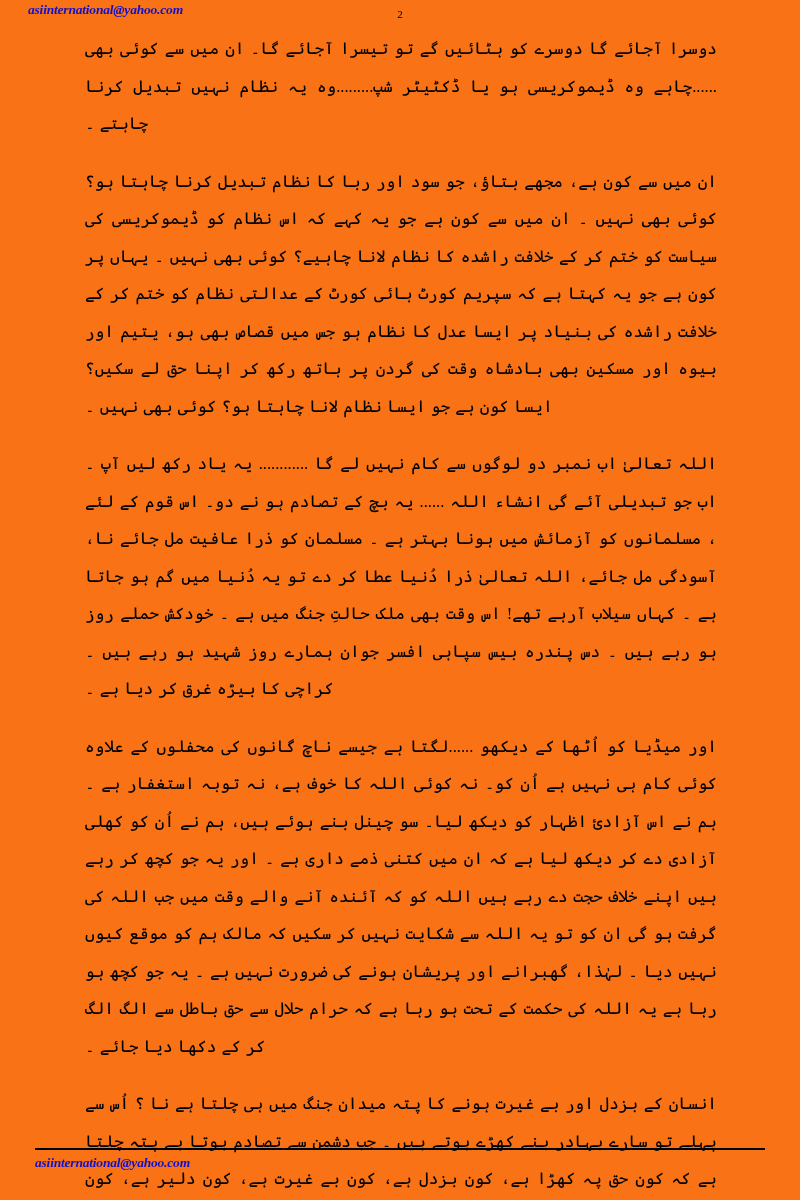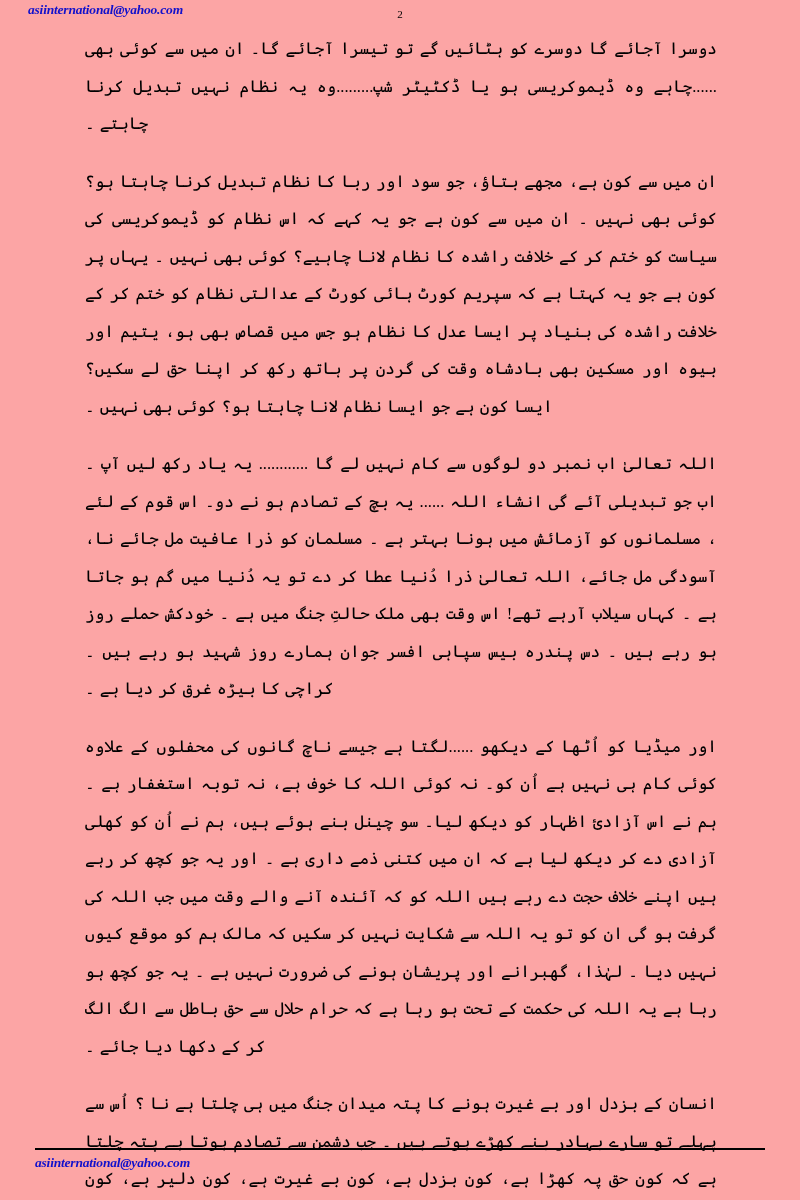--- a/index.html
+++ b/index.html
@@ -14,21 +14,21 @@
     position: relative;
     overflow: hidden;
     font-family: "Liberation Serif", serif;
   }
 
   .page {
     position: absolute;
     inset: 0;
     width: 800px;
     height: 1200px;
-    background: #fca5a5;
+    background: #f97316;
   }
 
   
   .page-header {
     position: absolute;
     top: 0;
     left: 0;
     width: 800px;
     height: 34px;
     direction: ltr;

